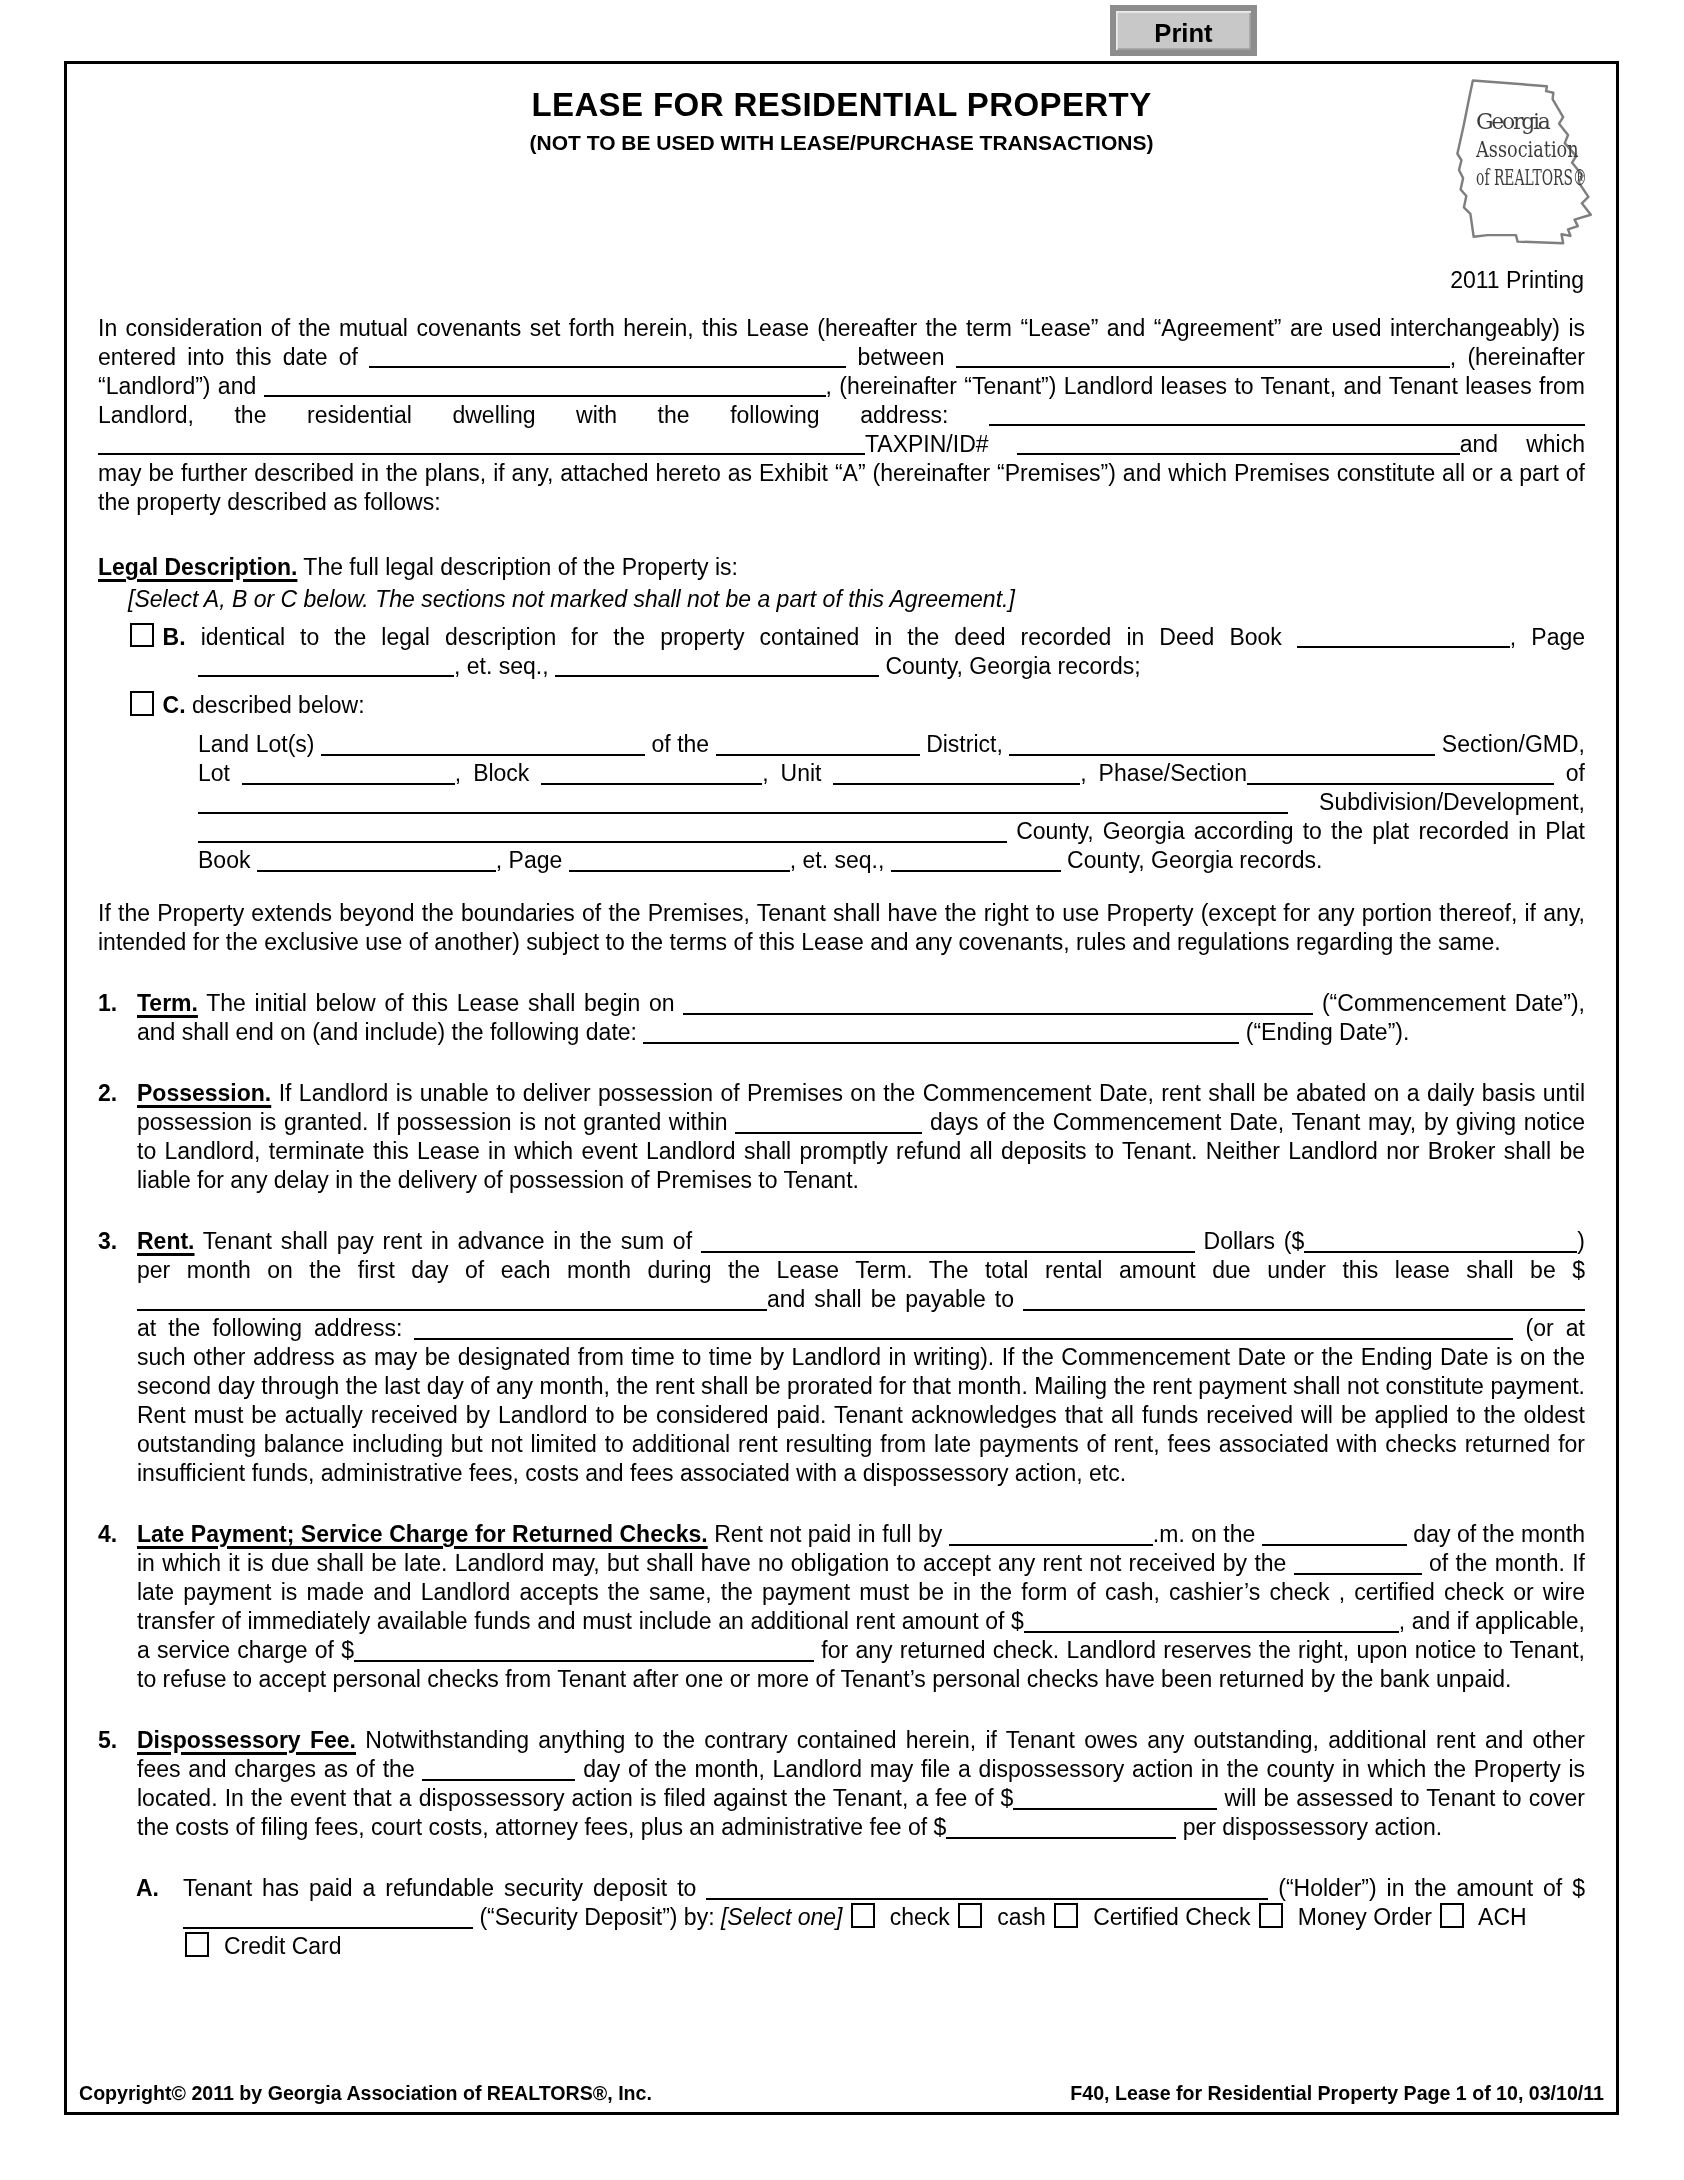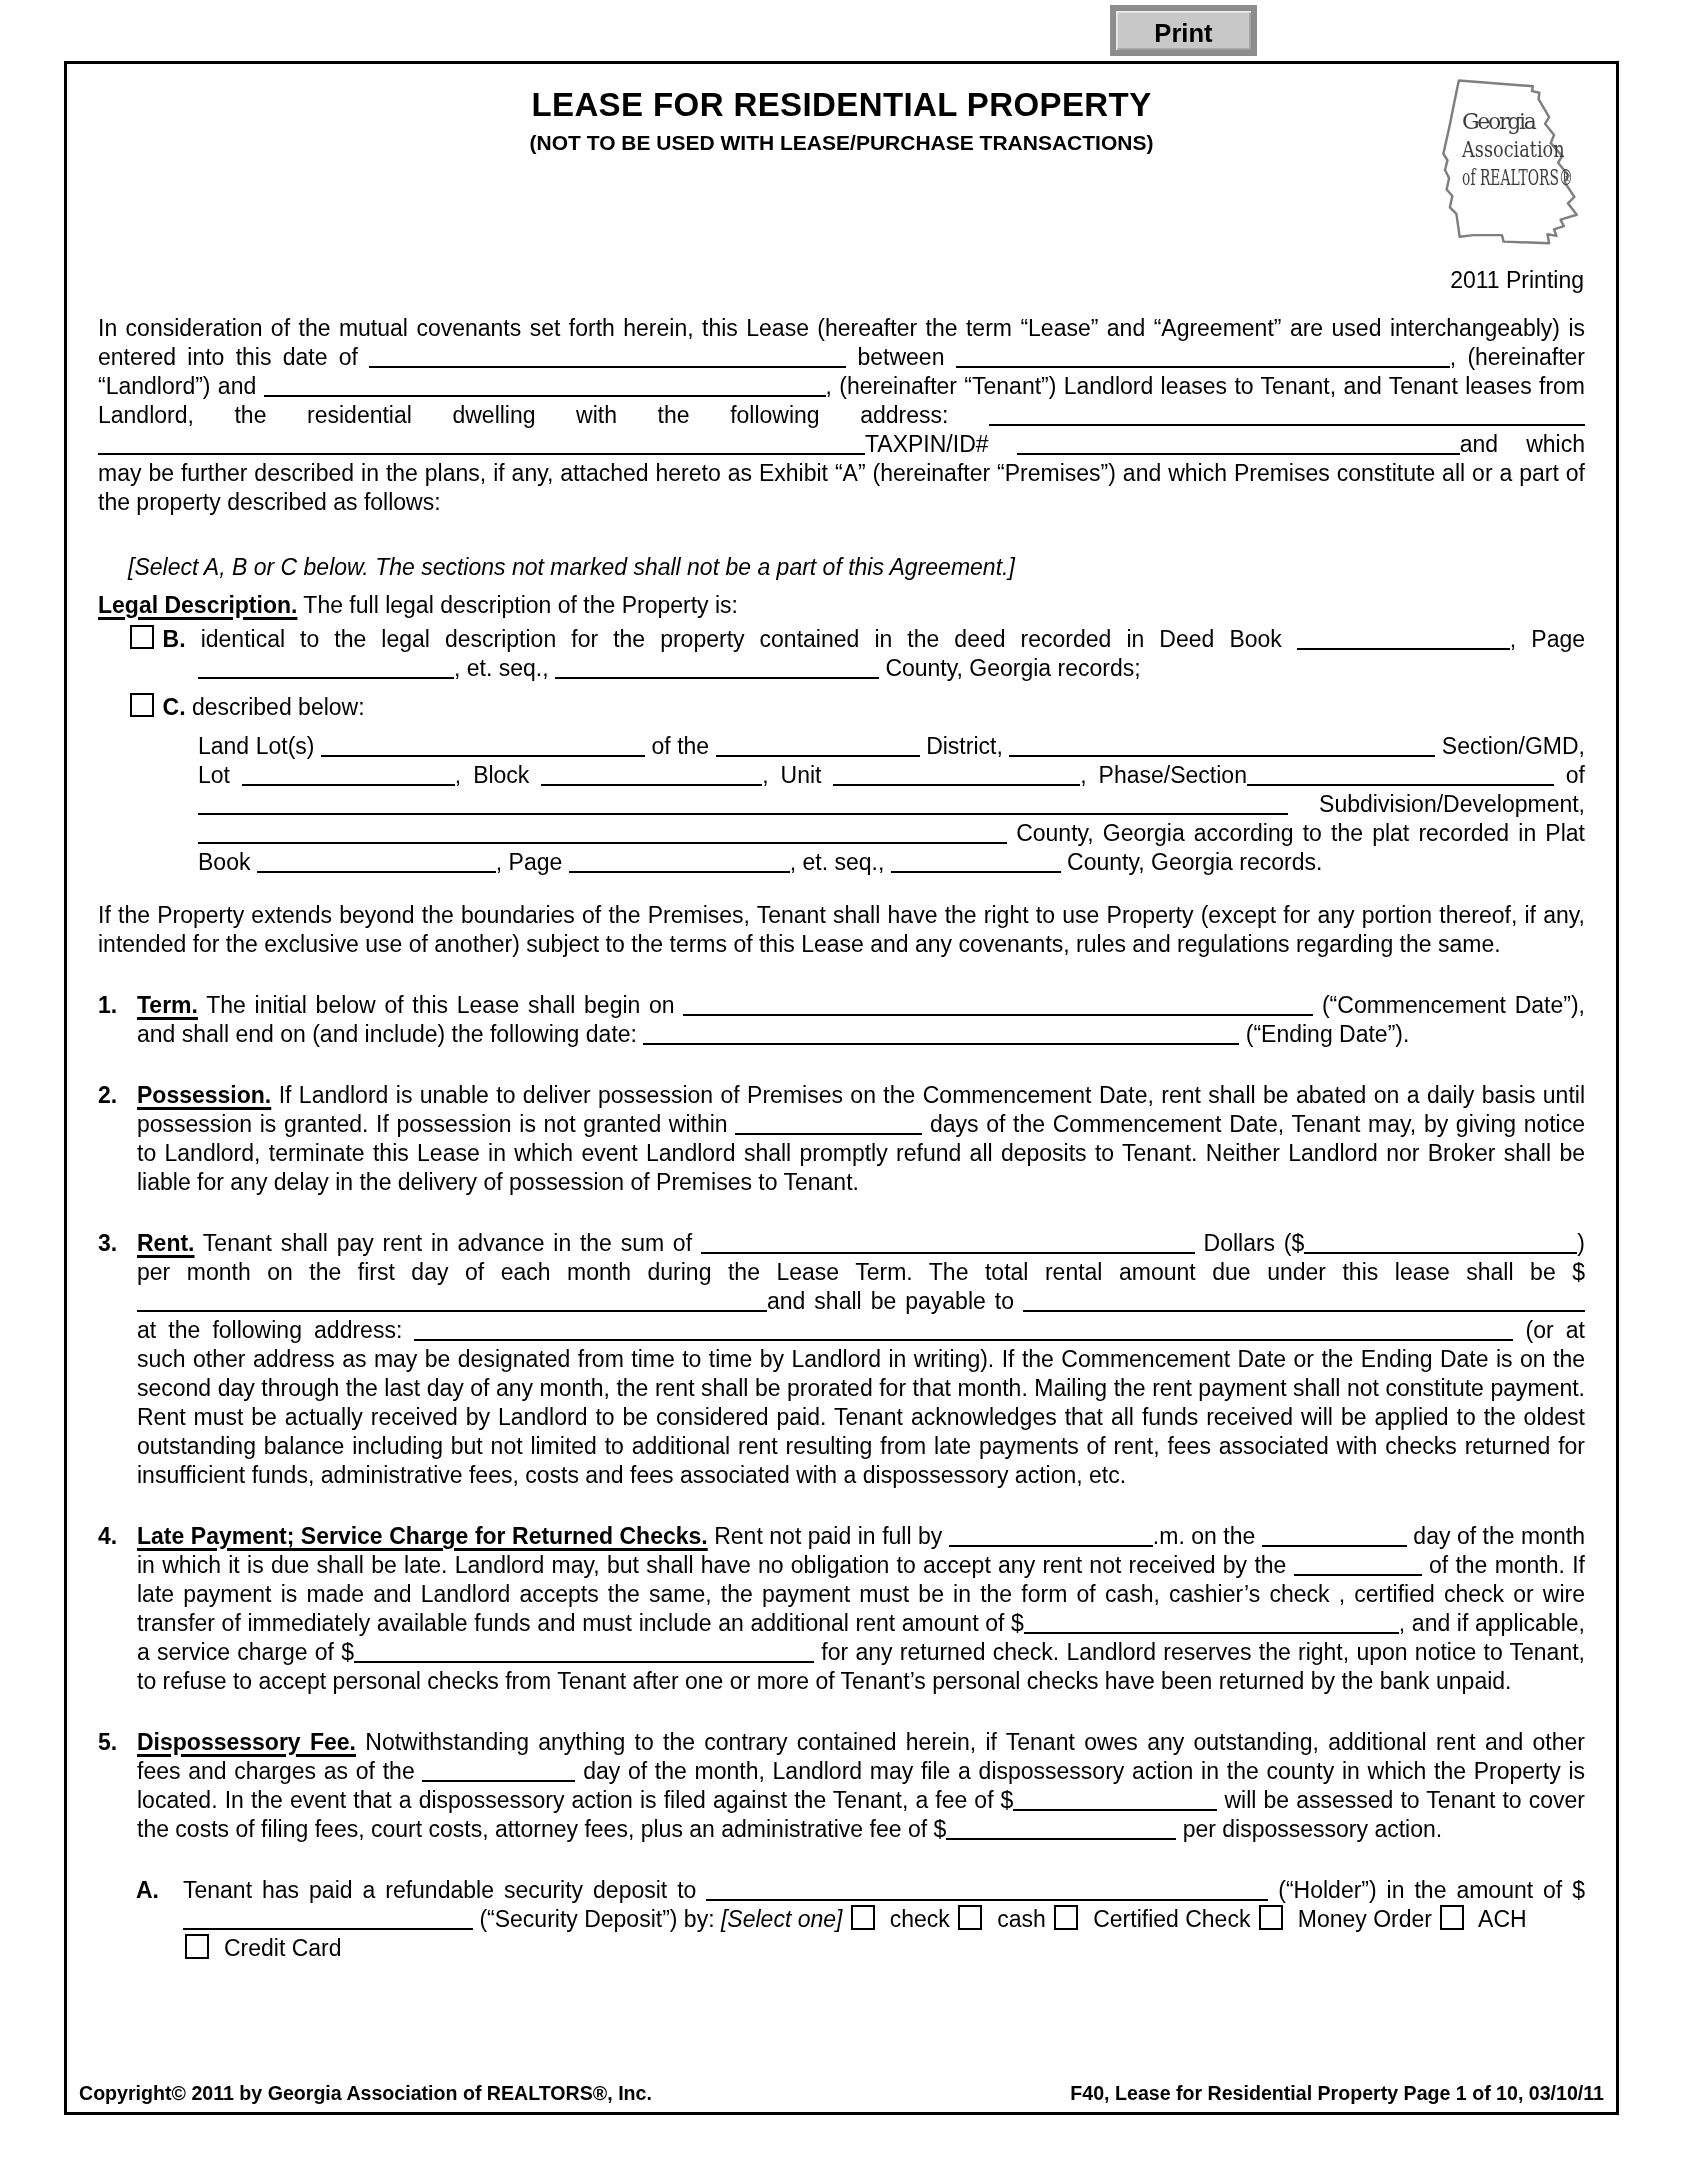--- a/index.html
+++ b/index.html
@@ -14,21 +14,21 @@
     font-family:"Liberation Sans",sans-serif;font-weight:bold;font-size:25.6px;color:#000;
     padding:8px;cursor:pointer;
   }
   .frame{
     position:absolute;left:64px;top:61px;width:1549px;height:2048px;
     border:3.4px solid #000;background:#fff;
   }
   .header{position:relative;height:250px;}
   .title{text-align:center;font-size:33px;font-weight:bold;padding-top:22px;letter-spacing:0.4px;}
   .subtitle{text-align:center;font-size:21px;font-weight:bold;margin-top:6.8px;}
-  .logo{position:absolute;right:29px;top:10.2px;width:166px;height:179px;}
+  .logo{position:absolute;right:15px;top:10.2px;width:166px;height:179px;}
   .logo svg{display:block;}
   .logo text{font-family:"DejaVu Serif","Liberation Serif",serif;fill:#3c3c3c;}
   .printing{position:absolute;right:32px;top:203px;font-size:23px;font-weight:normal;}
   .content{padding:0 31px;font-size:23px;line-height:29px;}
   .just{text-align:justify;}
   .para{margin:0 0 20.4px 0;}
   .intro{margin-bottom:36px;}
   .ld-head{margin:0 0 3.4px 0;}
   .ld-note{margin:0 0 8.5px 30px;}
   .ld-item{margin:5.1px 0 10.2px 30px;padding-left:70px;text-indent:-70px;}
@@ -74,22 +74,22 @@
         <text x="46" y="102" font-size="27" textLength="126" lengthAdjust="spacingAndGlyphs">Association</text>
         <text x="46" y="136" font-size="27" textLength="136" lengthAdjust="spacingAndGlyphs">of REALTORS®</text>
       </svg>
     </div>
     <div class="printing">2011 Printing</div>
   </div>
 
   <div class="content">
     <p class="para intro just"><span class="x">In consideration of the mutual covenants set forth herein, this Lease (hereafter the term “Lease” and “Agreement” are used interchangeably) is entered into this date of </span><span class="blank" style="width: 477px;"></span><span class="x"> between </span><span class="blank" style="width: 494px;"></span><span class="x">, (hereinafter “Landlord”) and </span><span class="blank" style="width: 562px;"></span><span class="x">, (hereinafter “Tenant”) Landlord leases to Tenant, and Tenant leases from Landlord, the residential dwelling with the following address: </span><span class="blank" style="width: 596px;"></span><span class="x"> </span><span class="blank" style="width: 767px;"></span><span class="x">TAXPIN/ID# </span><span class="blank" style="width: 443px;"></span><span class="x">and which may be further described in the plans, if any, attached hereto as Exhibit “A” (hereinafter “Premises”) and which Premises constitute all or a part of the property described as follows:</span></p>
 
+    <p class="para ld-head"><span class="bu">Legal Description.</span><span class="x"> The full legal description of the Property is:</span></p>
     <p class="para ld-note"><span class="i">[Select A, B or C below. The sections not marked shall not be a part of this Agreement.]</span></p>
-    <p class="para ld-head"><span class="bu">Legal Description.</span><span class="x"> The full legal description of the Property is:</span></p>
     <div class="ld-item just"><span class="cbx"></span><span class="b">B.&nbsp;</span><span class="x">identical to the legal description for the property contained in the deed recorded in Deed Book </span><span class="blank" style="width: 213px;"></span><span class="x">, Page </span><span class="blank" style="width: 256px;"></span><span class="x">, et. seq., </span><span class="blank" style="width: 324px;"></span><span class="x"> County, Georgia records;</span></div>
     <div class="ld-item"><span class="cbx"></span><span class="b">C.&nbsp;</span><span class="x">described below:</span></div>
     <div class="ld-details just"><span class="x">Land Lot(s) </span><span class="blank" style="width: 324px;"></span><span class="x"> of the </span><span class="blank" style="width: 204px;"></span><span class="x"> District, </span><span class="blank" style="width: 426px;"></span><span class="x"> Section/</span><span class="x">GMD, Lot </span><span class="blank" style="width: 213px;"></span><span class="x">, Block </span><span class="blank" style="width: 221px;"></span><span class="x">, Unit </span><span class="blank" style="width: 247px;"></span><span class="x">, Phase/Section</span><span class="blank" style="width: 307px;"></span><span class="x"> of </span><span class="blank" style="width: 1090px;"></span><span class="x"> Subdivision/Development, </span><span class="blank" style="width: 809px;"></span><span class="x"> County, Georgia according to the plat recorded in Plat Book </span><span class="blank" style="width: 239px;"></span><span class="x">, Page </span><span class="blank" style="width: 221px;"></span><span class="x">, et. seq., </span><span class="blank" style="width: 170px;"></span><span class="x"> County, Georgia records.</span></div>
 
     <p class="para prop-para just"><span class="x">If the Property extends beyond the boundaries of the Premises, Tenant shall have the right to use Property (except for any portion thereof, if any, intended for the exclusive use of another) subject to the terms of this Lease and any covenants, rules and regulations regarding the same.</span></p>
 
     <div class="sec just"><span class="num">1.</span><span class="bu">Term.</span><span class="x"> The initial below of this Lease shall begin on </span><span class="blank" style="width: 630px;"></span><span class="x"> (“Commencement Date”), and shall end on (and include) the following date: </span><span class="blank" style="width: 596px;"></span><span class="x"> (“Ending Date”).</span></div>
     <div class="sec just"><span class="num">2.</span><span class="bu">Possession.</span><span class="x"> If Landlord is unable to deliver possession of Premises on the Commencement Date, rent shall be abated on a daily basis until possession is granted. If possession is not granted within </span><span class="blank" style="width: 187px;"></span><span class="x"> days of the Commencement Date, Tenant may, by giving notice to Landlord, terminate this Lease in which event Landlord shall promptly refund all deposits to Tenant. Neither Landlord nor Broker shall be liable for any delay in the delivery of possession of Premises to Tenant.</span></div>
     <div class="sec just"><span class="num">3.</span><span class="bu">Rent.</span><span class="x"> Tenant shall pay rent in advance in the sum of </span><span class="blank" style="width: 494px;"></span><span class="x"> Dollars ($</span><span class="blank" style="width: 273px;"></span><span class="x">) per month on the first day of each month during the Lease Term. The total rental amount due under this lease shall be $</span><span class="blank" style="width: 630px;"></span><span class="x">and shall be payable to </span><span class="blank" style="width: 562px;"></span><span class="x"> at the following address: </span><span class="blank" style="width: 1099px;"></span><span class="x"> (or at such other address as may be designated from time to time by Landlord in writing). If the Commencement Date or the Ending Date is on the second day through the last day of any month, the rent shall be prorated for that month. Mailing the rent payment shall not constitute payment. Rent must be actually received by Landlord to be considered paid. Tenant acknowledges that all funds received will be applied to the oldest outstanding balance including but not limited to additional rent resulting from late payments of rent, fees associated with checks returned for insufficient funds, administrative fees, costs and fees associated with a dispossessory action, etc.</span></div>
     <div class="sec just"><span class="num">4.</span><span class="bu">Late Payment; Service Charge for Returned Checks.</span><span class="x"> Rent not paid in full by </span><span class="blank" style="width: 204px;"></span><span class="x">.m. on the </span><span class="blank" style="width: 145px;"></span><span class="x"> day of the month in which it is due shall be late. Landlord may, but shall have no obligation to accept any rent not received by the </span><span class="blank" style="width: 128px;"></span><span class="x"> of the month. If late payment is made and Landlord accepts the same, the payment must be in the form of cash, cashier’s check , certified check or wire transfer of immediately available funds and must include an additional rent amount of $</span><span class="blank" style="width: 375px;"></span><span class="x">, and if applicable, a service charge of $</span><span class="blank" style="width: 460px;"></span><span class="x"> for any returned check. Landlord reserves the right, upon notice to Tenant, to refuse to accept personal checks from Tenant after one or more of Tenant’s personal checks have been returned by the bank unpaid.</span></div>

